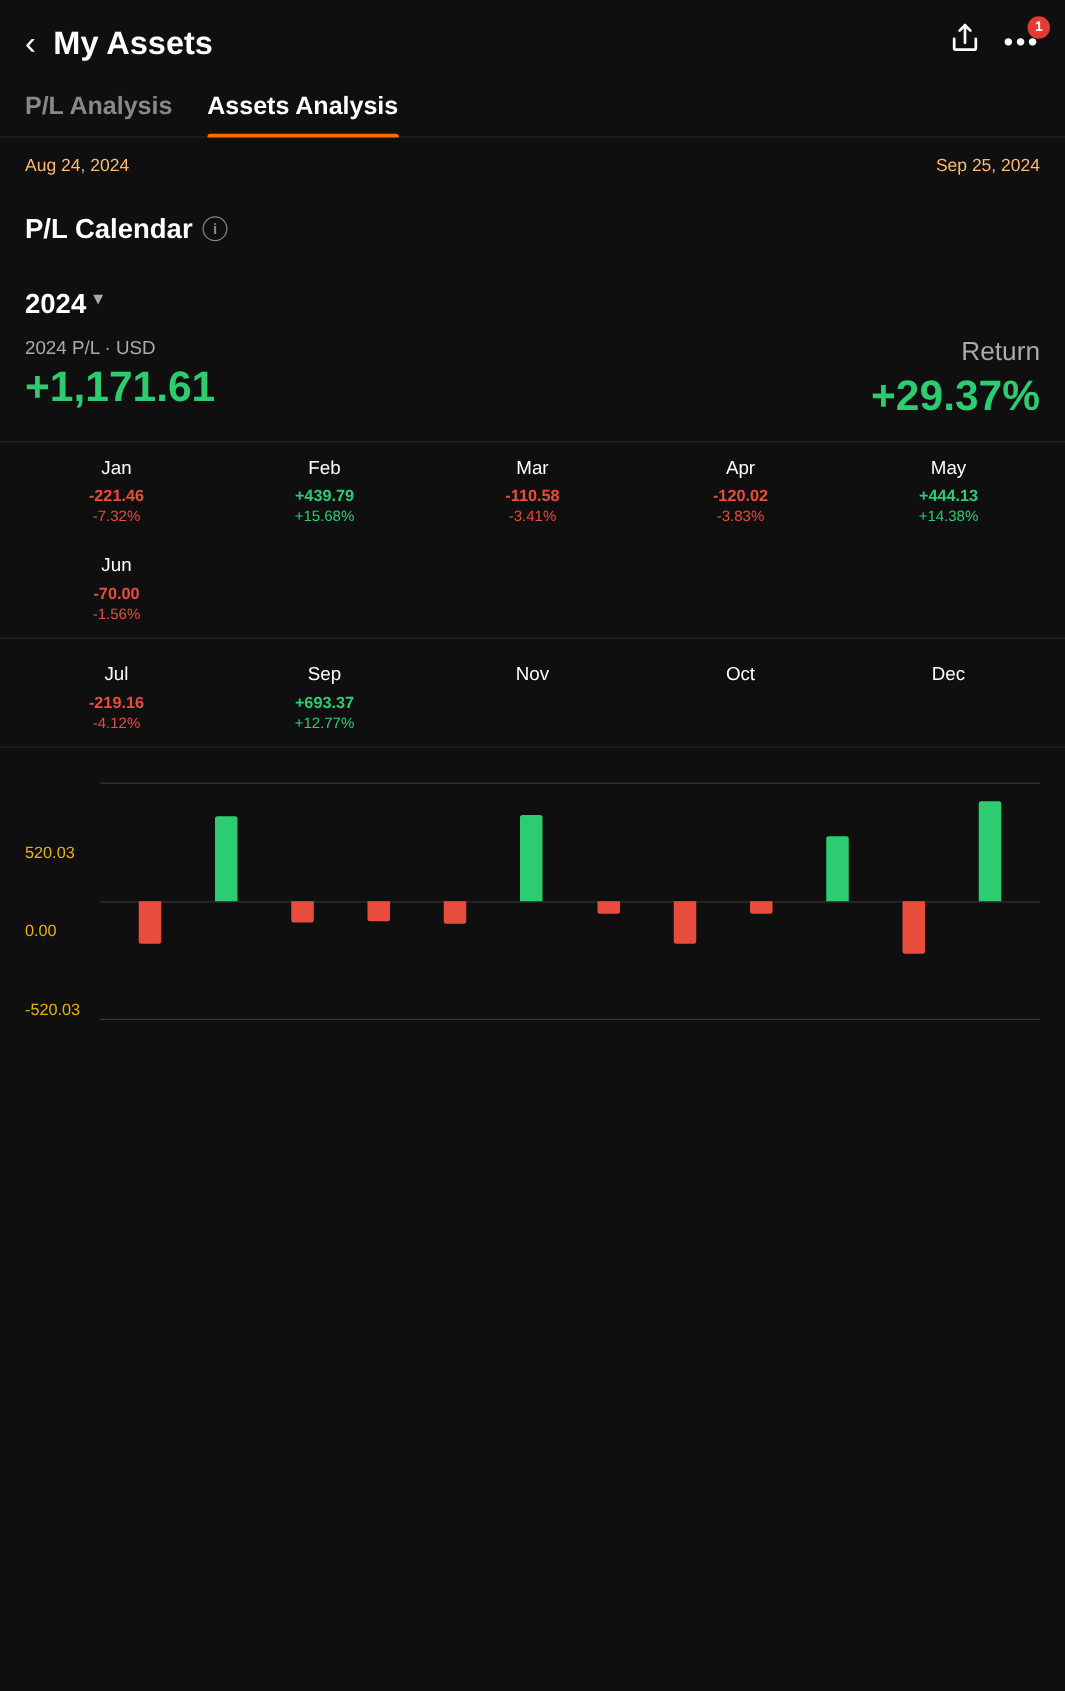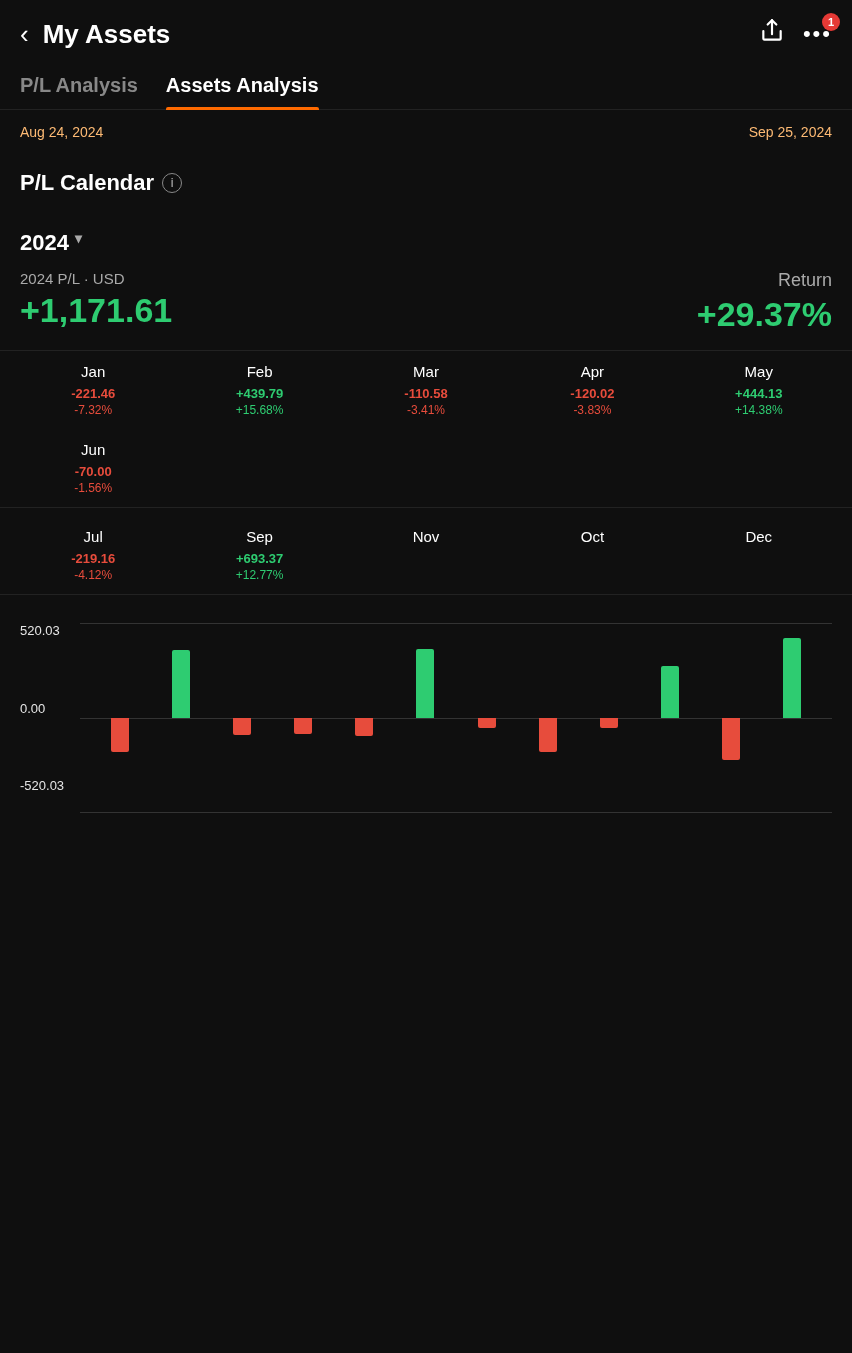--- a/index.html
+++ b/index.html
@@ -192,21 +192,21 @@
     }
     .pl-left .pl-value {
       font-size: 34px;
       font-weight: 700;
       color: #2ecc71;
     }
     .pl-right {
       text-align: right;
     }
     .pl-right .return-label {
-      font-size: 18px;
+      font-size: 21px;
       color: #aaa;
       margin-bottom: 4px;
     }
     .pl-right .return-value {
       font-size: 34px;
       font-weight: 700;
       color: #2ecc71;
     }
 
     
@@ -254,21 +254,22 @@
       position: absolute;
       left: 20px;
       top: 20px;
       bottom: 30px;
       display: flex;
       flex-direction: column;
       justify-content: space-between;
     }
     .chart-label {
       font-size: 13px;
-      color: #e5e5e5;
+      color: #eab308;
+      margin-top: 48px;
     }
     .chart-inner {
       margin-left: 60px;
       height: 100%;
       position: relative;
     }
     .chart-line {
       position: absolute;
       left: 0;
       right: 0;

